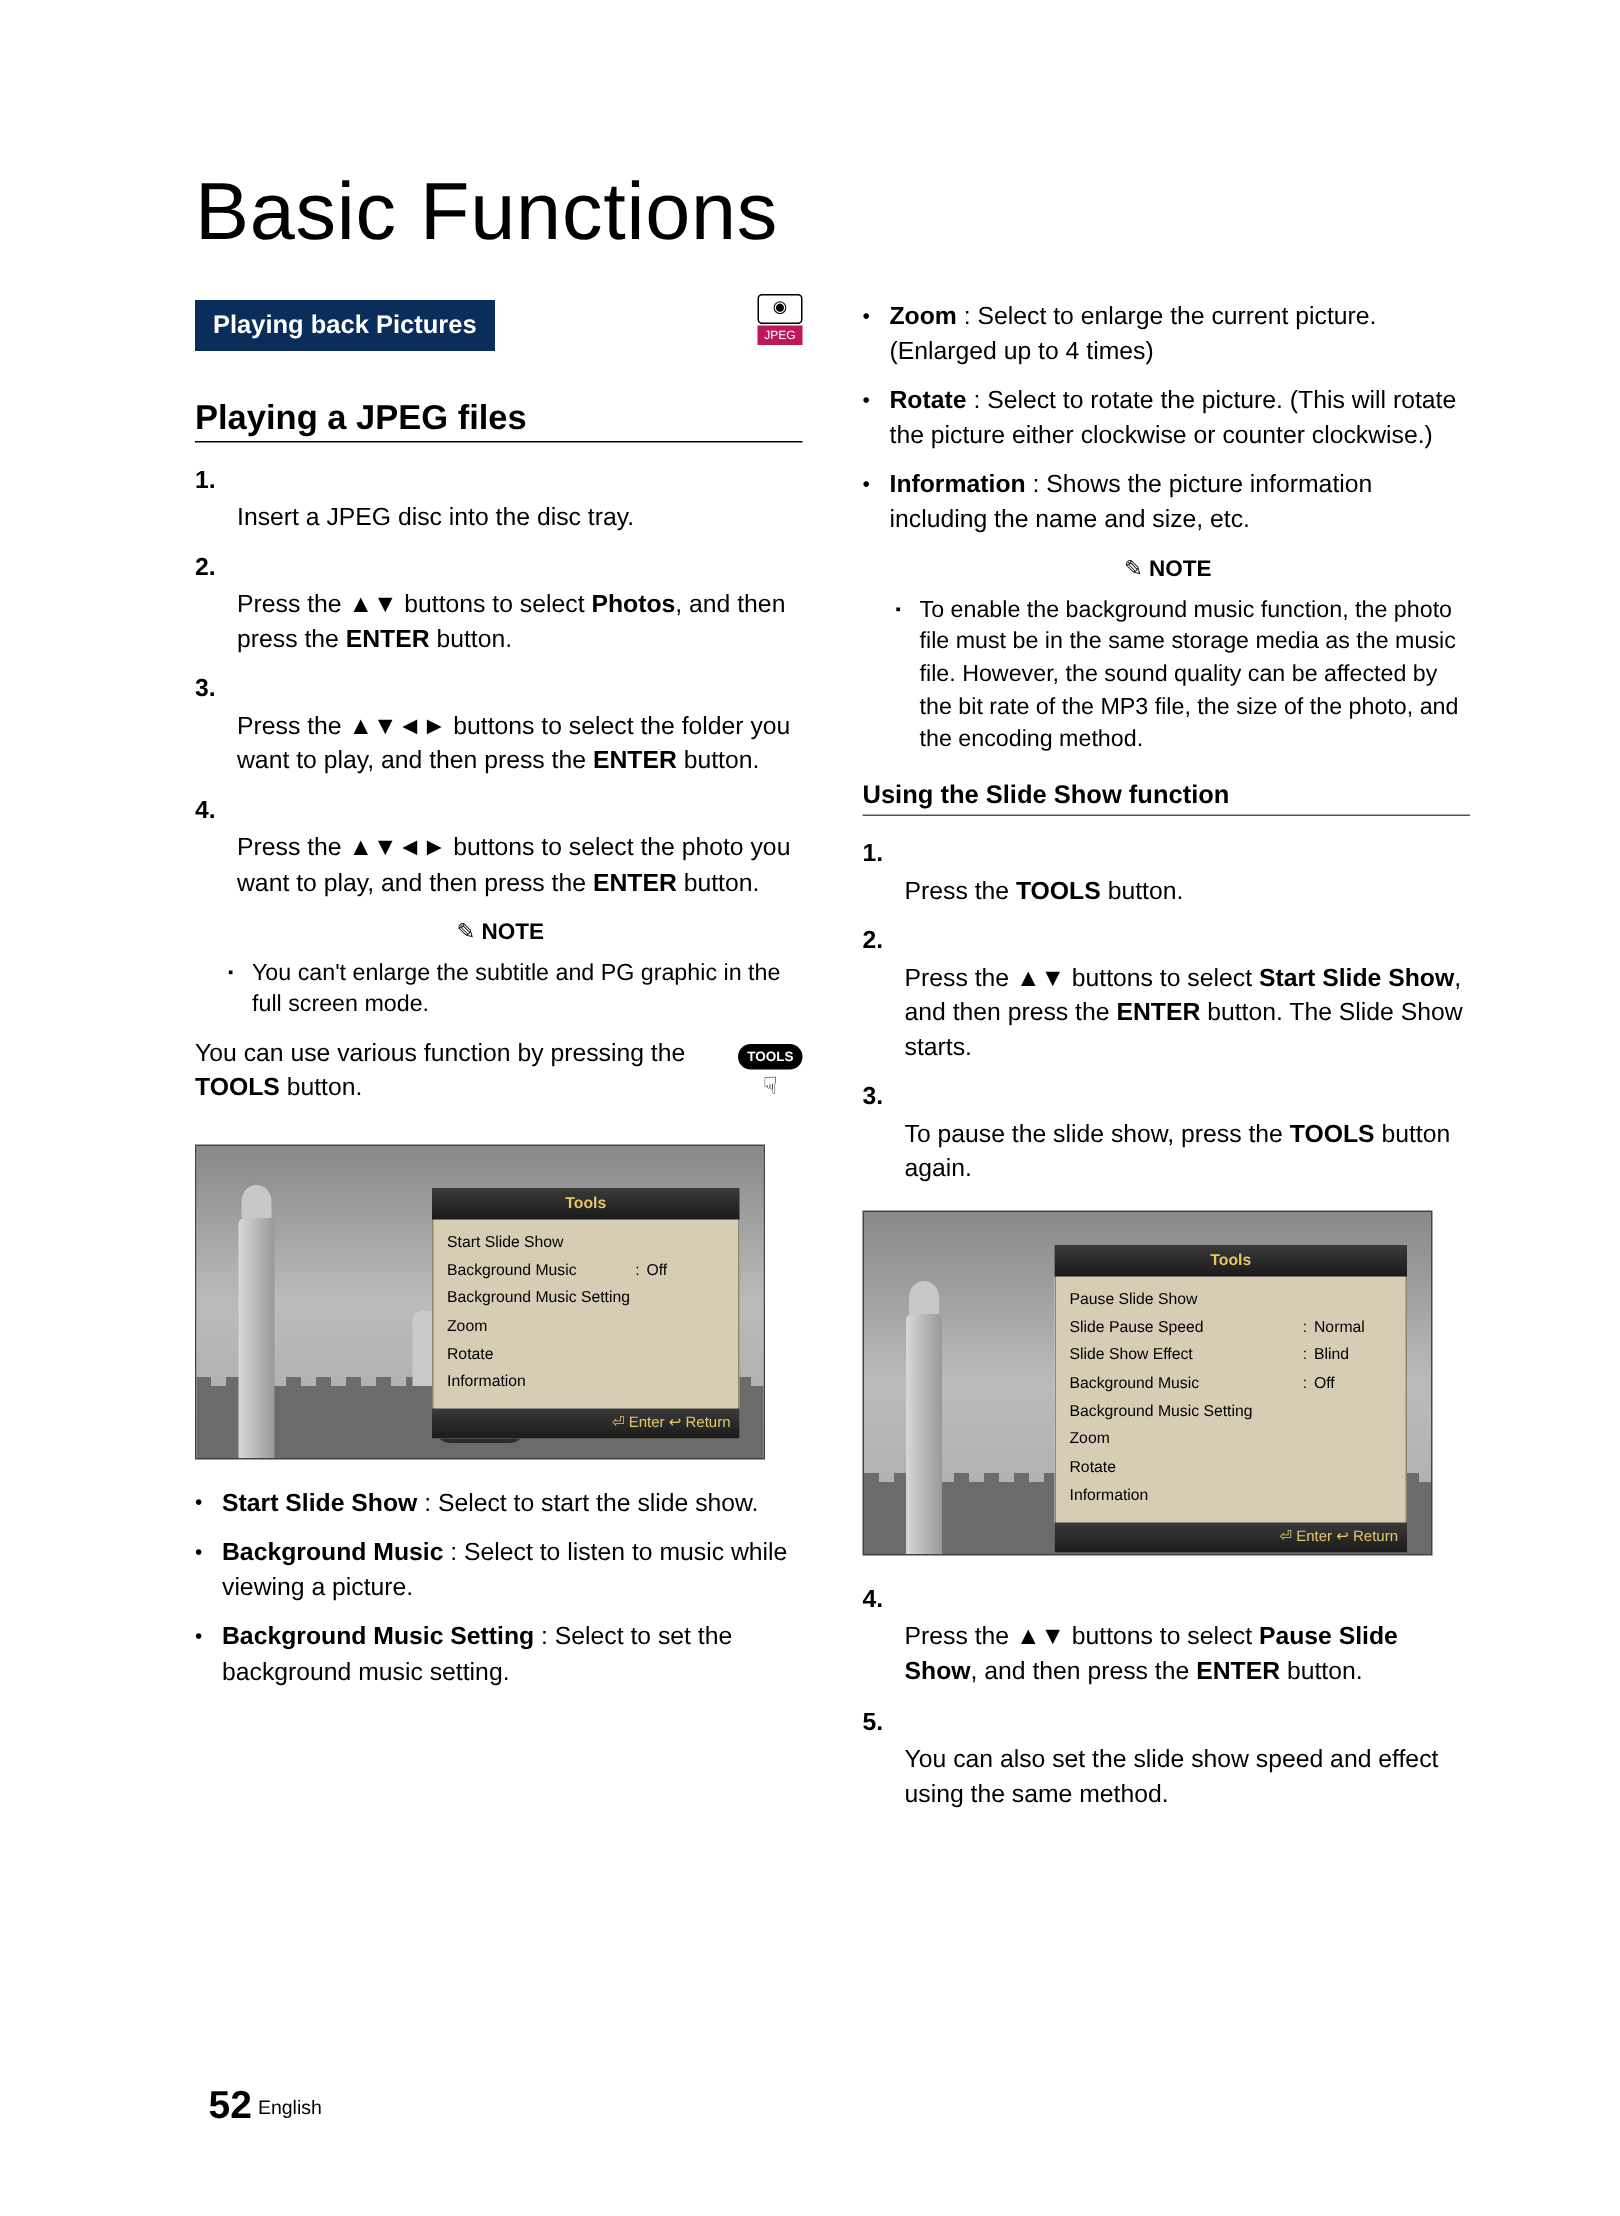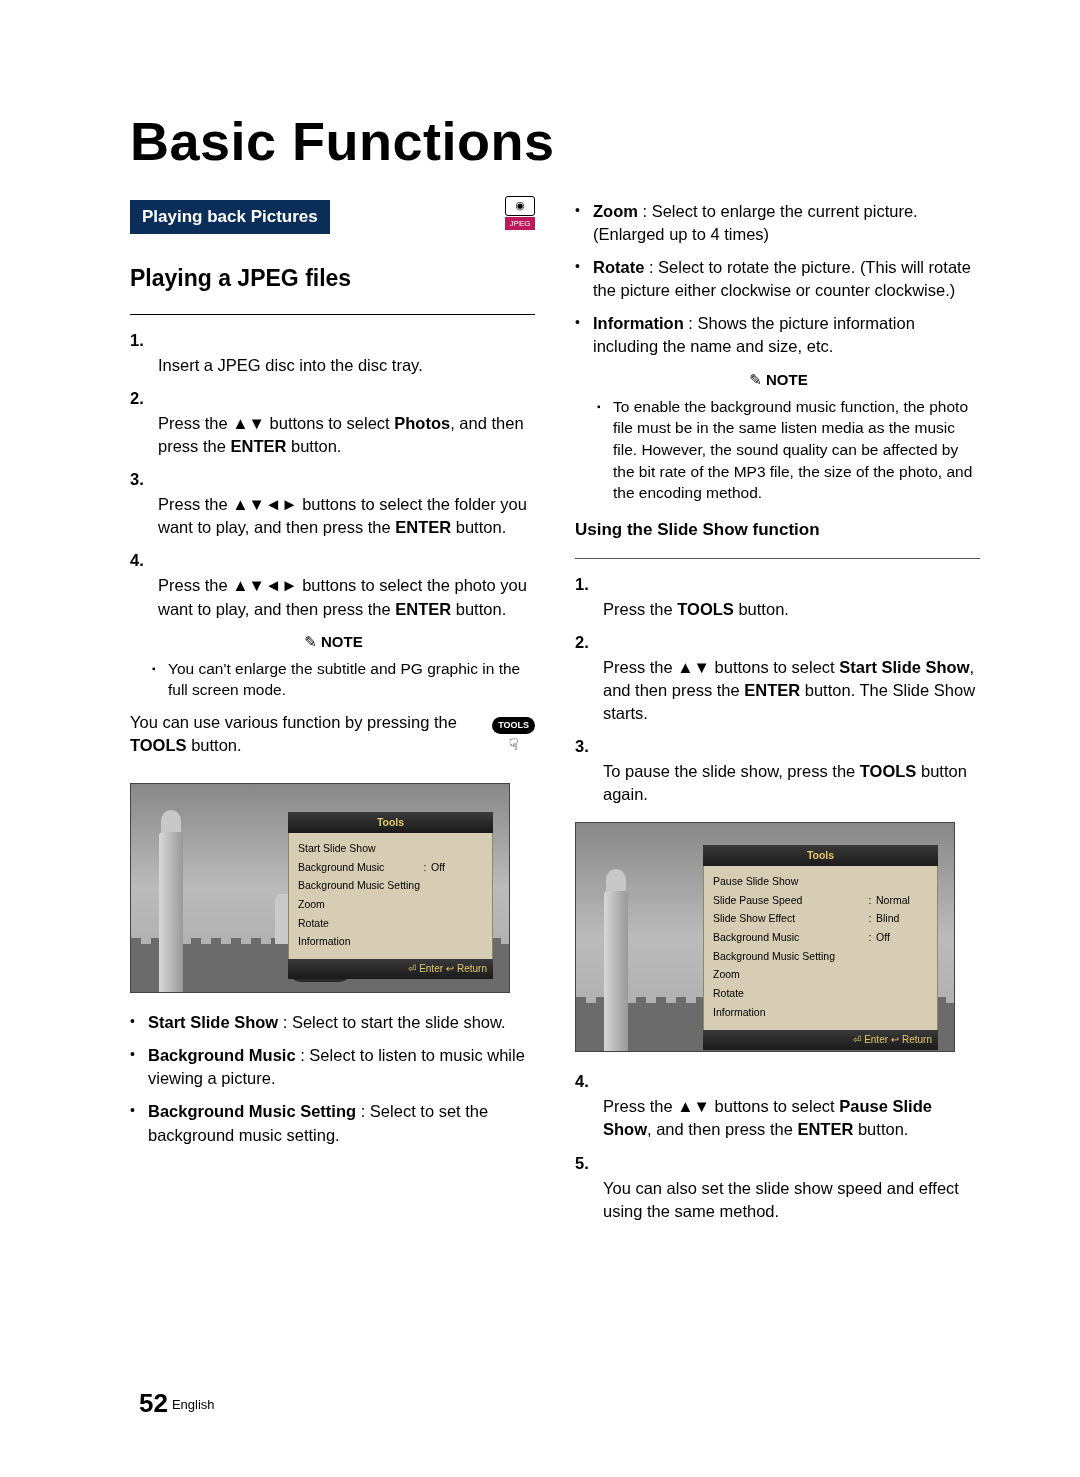--- a/index.html
+++ b/index.html
@@ -7,21 +7,21 @@
     width: 1080px;
     height: 1477px;
     background: #fff;
     font-family: Arial, Helvetica, sans-serif;
     color: #000;
     position: relative;
     padding: 110px 100px 0 130px;
   }
   .title {
     font-size: 54px;
-    font-weight: 700;
+    font-weight: 400;
     margin-bottom: 28px;
     letter-spacing: 0.5px;
   }
   .columns {
     display: flex;
     gap: 40px;
   }
   .col { flex: 1; font-size: 16.5px; line-height: 1.4; }
   .banner {
     background: #0a2d5a;
@@ -44,29 +44,29 @@
     font-size: 11px;
   }
   .jpeg-label {
     background: #be185d; color: #fff; font-size: 8px; text-align: center;
     width: 30px; padding: 1px 0; margin-top: 1px;
   }
   .h2 {
     font-size: 23px;
     font-weight: bold;
     border-bottom: 1px solid #000;
-    padding-bottom: 20px;
+    padding-bottom: 0;
     margin-top: 20px;
     margin-bottom: 14px;
   }
   .h3 {
     font-size: 17px;
     font-weight: bold;
     border-bottom: 1px solid #555;
-    padding-bottom: 16px;
+    padding-bottom: 1px;
     margin-top: 14px;
     margin-bottom: 14px;
   }
   ol.steps { list-style: none; padding-left: 0; }
   ol.steps > li { display: flex; margin-bottom: 10px; }
   ol.steps .num { font-weight: bold; width: 28px; flex-shrink: 0; }
   ol.steps .txt { flex: 1; margin-top: 25px; }
   ul.bullets { list-style: none; padding-left: 0; }
   ul.bullets > li { display: flex; margin-bottom: 10px; }
   ul.bullets .dot { width: 18px; flex-shrink: 0; font-size: 14px; padding-top:1px;}
@@ -255,21 +255,21 @@
         </li>
         <li>
           <span class="dot">•</span>
           <span><b>Information</b> : Shows the picture information including the name and size, etc.</span>
         </li>
       </ul>
 
     <div class="note-head">NOTE</div>
     <div class="note-item">
       <span class="sq">▪</span>
-      <span>To enable the background music function, the photo file must be in the same listen media as the music file. However, the sound quality can be affected by the bit rate of the MP3 file, the size of the photo, and the encoding method.</span>
+      <span>To enable the background music function, the photo file must be in the same storage media as the music file. However, the sound quality can be affected by the bit rate of the MP3 file, the size of the photo, and the encoding method.</span>
     </div>
 
     <div class="h3">Using the Slide Show function</div>
 
     <ol class="steps" id="steps-b">
         <li>
           <span class="num">1.</span>
           <span class="txt">Press the <b>TOOLS</b> button.</span>
         </li>
         <li>

